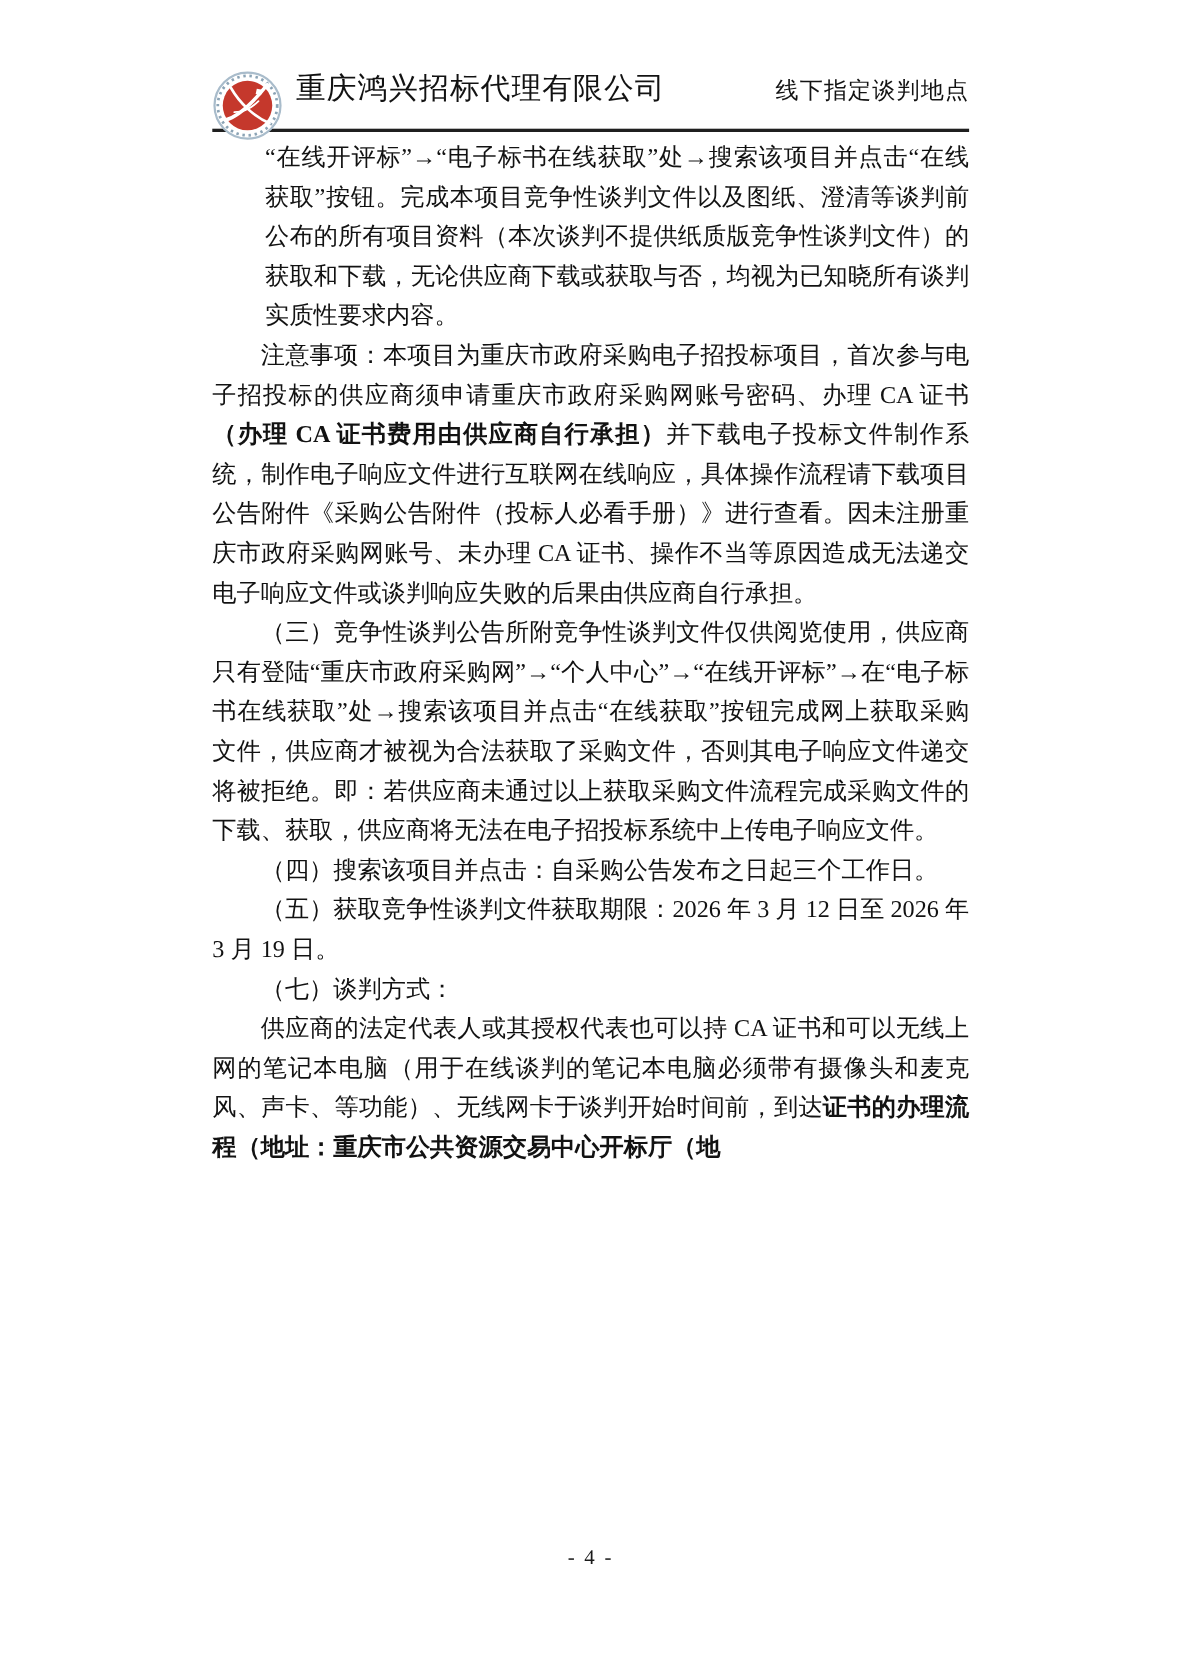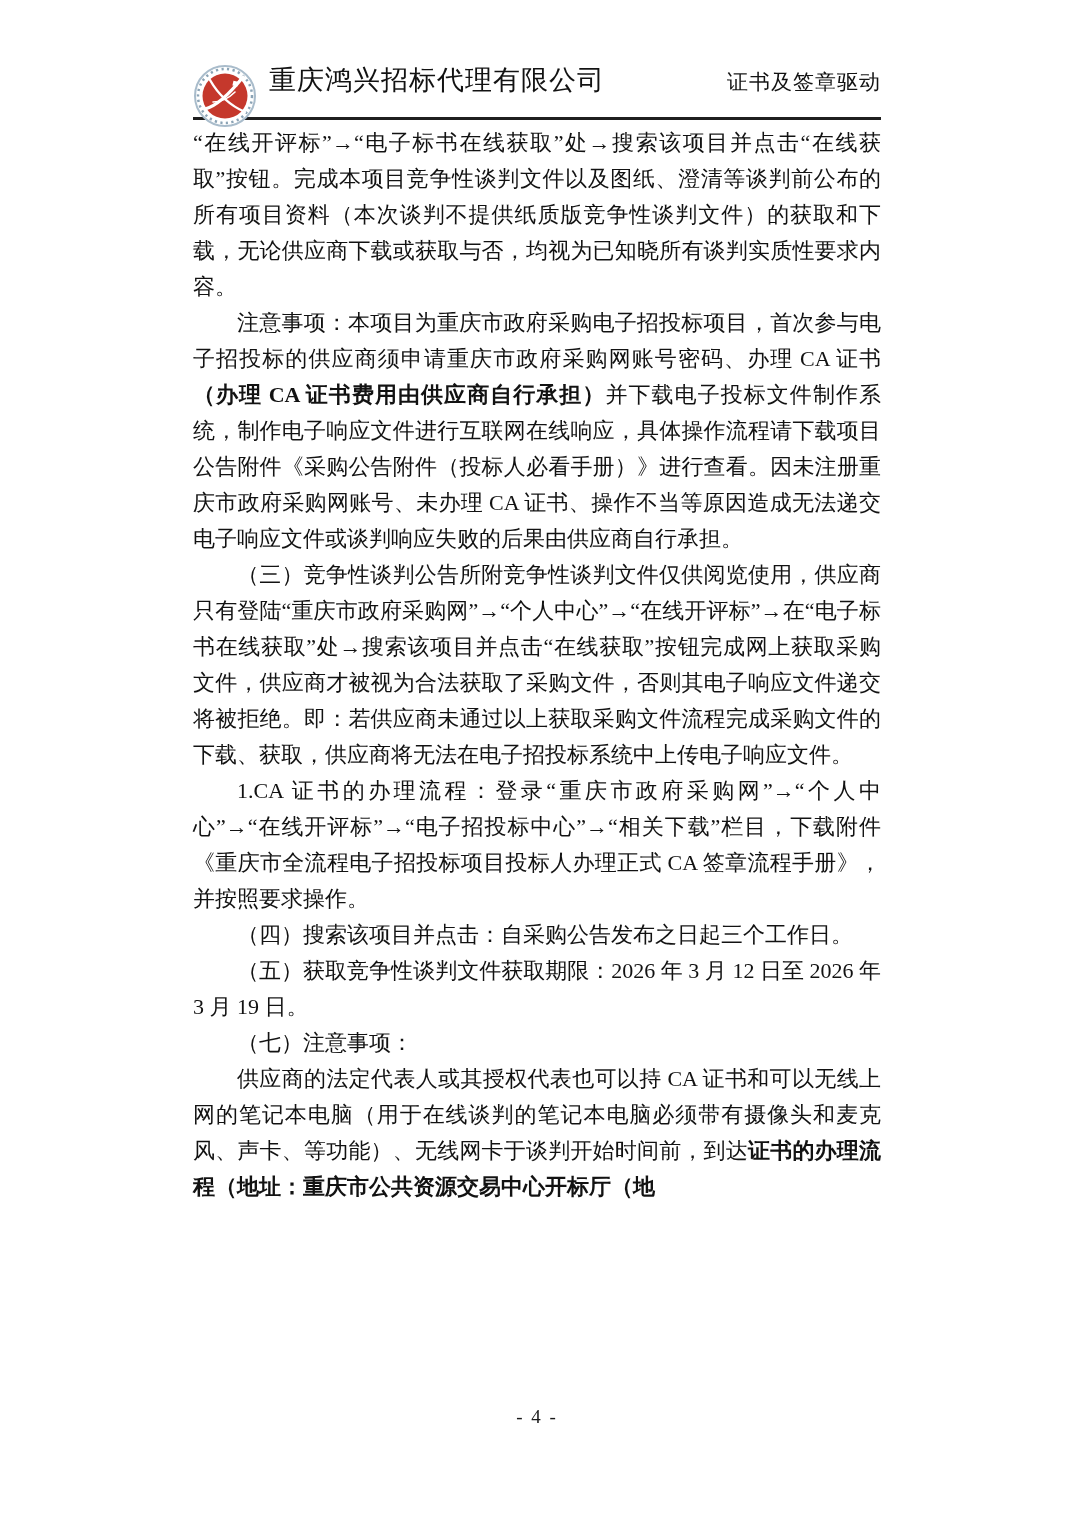--- a/index.html
+++ b/index.html
@@ -53,21 +53,21 @@
     text-align: justify;
     text-justify: inter-ideograph;
   }
   .para {
     margin: 0;
     font-size: 22px;
     line-height: 36px;
     text-indent: 2em;
     word-break: break-all;
   }
-  .para.no-indent { text-indent: 0; }
+  .para.no-indent { text-indent: 0; margin-left: 48px; }
   .bold { font-weight: bold; }
   
   .doc-footer {
     position: absolute;
     left: 0;
     top: 1406px;
     width: 100%;
     text-align: center;
     font-size: 19px;
     letter-spacing: 2px;
@@ -85,31 +85,30 @@
         <circle cx="32" cy="32" r="30" fill="#ffffff" stroke="#a9bccb" stroke-width="2"></circle>
         <circle cx="32" cy="32" r="27" fill="none" stroke="#8ba3b5" stroke-width="2.5" stroke-dasharray="2.2 3.4"></circle>
         <circle cx="32" cy="32" r="22.5" fill="#c5382c"></circle>
         <path d="M12 45 C 24 42, 38 28, 50 13" fill="none" stroke="#ffffff" stroke-width="3.2" stroke-linecap="round"></path>
         <path d="M17 16 C 25 30, 38 42, 52 48" fill="none" stroke="#ffffff" stroke-width="2.4" stroke-linecap="round"></path>
         <path d="M20 38 C 28 38, 36 34, 42 28" fill="none" stroke="#ffffff" stroke-width="1.6" stroke-linecap="round"></path>
         <rect x="40" y="17" width="5" height="5" fill="#ffffff" transform="rotate(12 42 19)"></rect>
       </svg>
     </span>
     <span class="company">重庆鸿兴招标代理有限公司</span>
-    <span class="doctype">证书及签章驱动</span>
+    <span class="doctype">线下指定谈判地点</span>
   </header>
 
   <main class="doc-body" id="doc-body">
       <p class="para no-indent"><span>“在线开评标”→“电子标书在线获取”处→搜索该项目并点击“在线获取”按钮。完成本项目竞争性谈判文件以及图纸、澄清等谈判前公布的所有项目资料（本次谈判不提供纸质版竞争性谈判文件）的获取和下载，无论供应商下载或获取与否，均视为已知晓所有谈判实质性要求内容。</span></p>
       <p class="para"><span>注意事项：本项目为重庆市政府采购电子招投标项目，首次参与电子招投标的供应商须申请重庆市政府采购网账号密码、办理 CA 证书</span><span class="bold">（办理 CA 证书费用由供应商自行承担）</span><span>并下载电子投标文件制作系统，制作电子响应文件进行互联网在线响应，具体操作流程请下载项目公告附件《采购公告附件（投标人必看手册）》进行查看。因未注册重庆市政府采购网账号、未办理 CA 证书、操作不当等原因造成无法递交电子响应文件或谈判响应失败的后果由供应商自行承担。</span></p>
       <p class="para"><span>（三）竞争性谈判公告所附竞争性谈判文件仅供阅览使用，供应商只有登陆“重庆市政府采购网”→“个人中心”→“在线开评标”→在“电子标书在线获取”处→搜索该项目并点击“在线获取”按钮完成网上获取采购文件，供应商才被视为合法获取了采购文件，否则其电子响应文件递交将被拒绝。即：若供应商未通过以上获取采购文件流程完成采购文件的下载、获取，供应商将无法在电子招投标系统中上传电子响应文件。</span></p>
-      <p class="para"><span>1.CA 证书的办理流程：登录“重庆市政府采购网”→“个人中心”→“在线开评标”→“电子招投标中心”→“相关下载”栏目，下载附件《重庆市全流程电子招投标项目投标人办理正式 CA 签章流程手册》，并按照要求操作。</span></p>
       <p class="para"><span>（四）搜索该项目并点击：自采购公告发布之日起三个工作日。</span></p>
       <p class="para"><span>（五）获取竞争性谈判文件获取期限：2026 年 3 月 12 日至 2026 年 3 月 19 日。</span></p>
-      <p class="para"><span>（七）注意事项：</span></p>
+      <p class="para"><span>（七）谈判方式：</span></p>
       <p class="para"><span>供应商的法定代表人或其授权代表也可以持 CA 证书和可以无线上网的笔记本电脑（用于在线谈判的笔记本电脑必须带有摄像头和麦克风、声卡、等功能）、无线网卡于谈判开始时间前，到达</span><span class="bold">证书的办理流程（地址：重庆市公共资源交易中心开标厅（地</span></p>
     </main>
 
   <footer class="doc-footer">
     <span>- 4 -</span>
   </footer>
 
 </div>
 
 </body></html>

